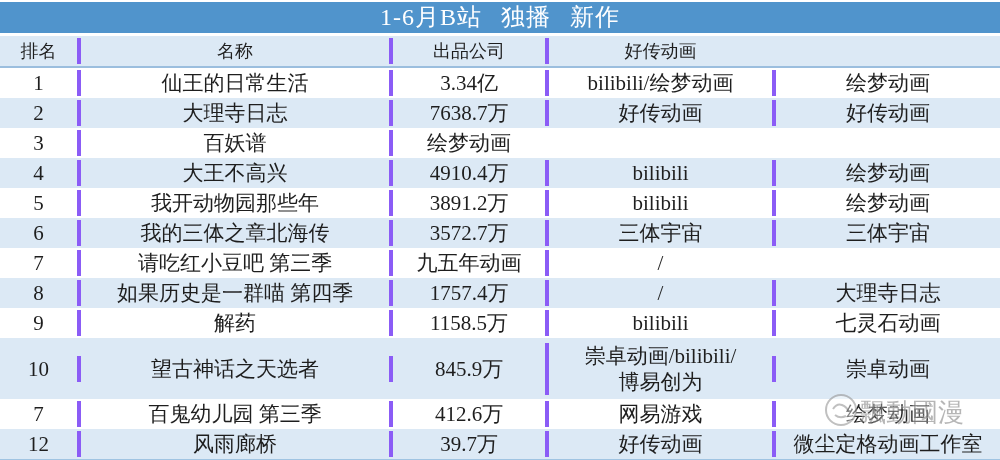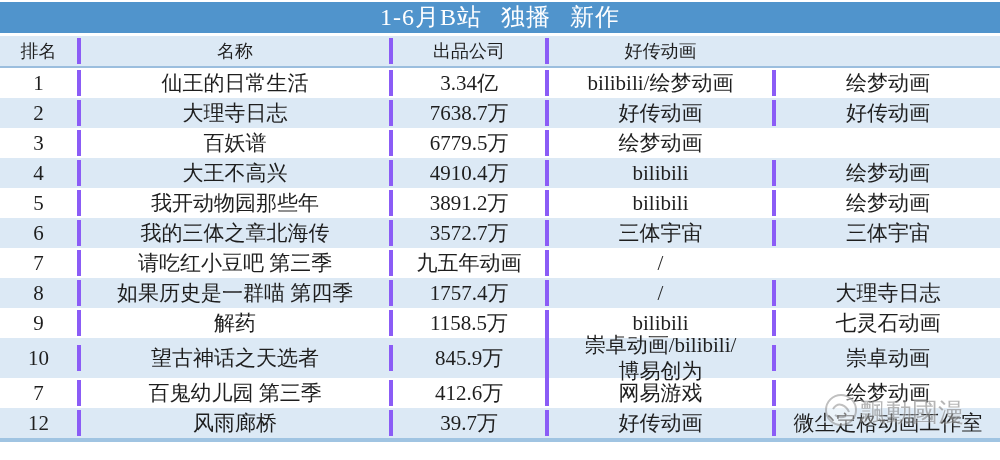--- a/index.html
+++ b/index.html
@@ -28,21 +28,21 @@
     overflow:hidden;
   }
   .grid-row .cell + .cell{border-left:4px solid #8b5cf6;}
   .header-row{
     height:30px;background:var(--band,#DCE9F5);
     border-bottom:2px solid var(--header-line,#9BBEDE);
   }
   .header-row .cell{font-size:18px;}
   .body-row{height:30px;background:#fff;}
   .body-row.band{background:var(--band,#DCE9F5);}
-  .body-row.tall{height:40px;}
+  .body-row.tall{height:61px;}
   .bottom-strip{height:4px;background:var(--bottom-strip,#A0C4E2);}
   .watermark{
     position:absolute;left:824px;top:393px;width:175px;height:38px;
     display:flex;align-items:center;opacity:.62;pointer-events:none;
   }
   .watermark .wm-text{
     color:#8a8a8a;font-size:26px;letter-spacing:0;
     text-shadow:0 0 2px #fff,0 0 1px #fff;white-space:nowrap;
   }
   .wm-logo{flex:0 0 auto;margin-right:2px;}
@@ -78,21 +78,20 @@
     <div class="cell">2</div>
     <div class="cell">大理寺日志</div>
     <div class="cell">7638.7万</div>
     <div class="cell">好传动画</div>
     <div class="cell">好传动画</div>
   </div>
 
   <div class="grid-row body-row">
     <div class="cell">3</div>
     <div class="cell">百妖谱</div>
-    <div class="cell">6779.5万</div>
     <div class="cell">绘梦动画</div>
   </div>
 
   <div class="grid-row body-row band">
     <div class="cell">4</div>
     <div class="cell">大王不高兴</div>
     <div class="cell">4910.4万</div>
     <div class="cell">bilibili</div>
     <div class="cell">绘梦动画</div>
   </div>

